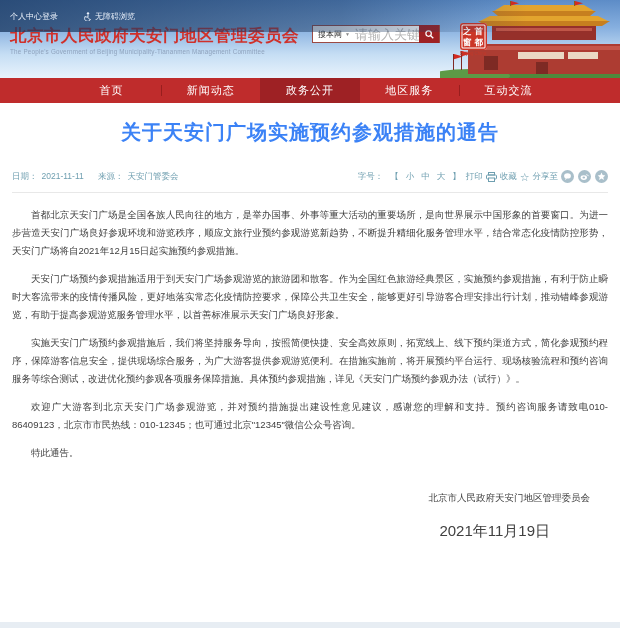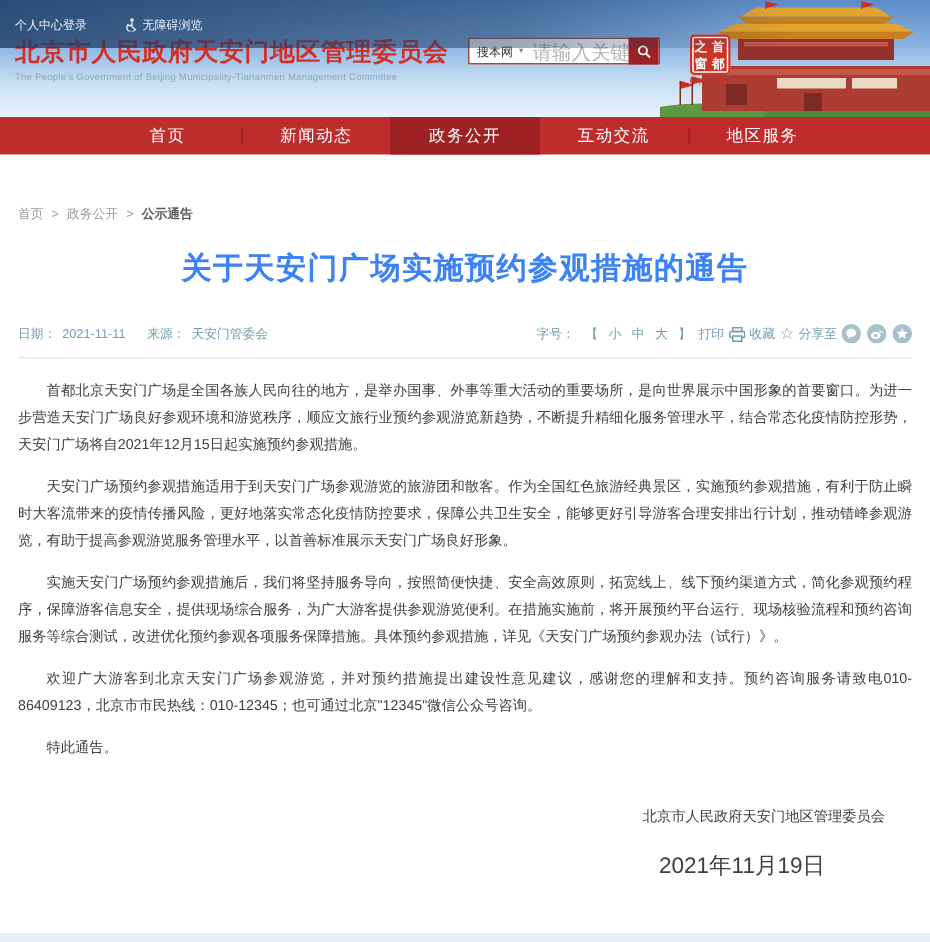--- a/index.html
+++ b/index.html
@@ -145,32 +145,25 @@
       </div>
       <div class="seal-caption">Beijing China</div>
     </div>
   </div>
 </div>
 
 <div class="nav">
   <div class="nav-item">首页</div>
   <div class="nav-item">新闻动态</div>
   <div class="nav-item active">政务公开</div>
+  <div class="nav-item">地区服务</div>
   <div class="nav-item">互动交流</div>
-  <div class="nav-item">地区服务</div>
 </div>
 
 <div class="main">
-  <div class="breadcrumb">
-    <a>首页</a>
-    <span class="sep">&gt;</span>
-    <a>政务公开</a>
-    <span class="sep">&gt;</span>
-    <span class="current">公示通告</span>
-  </div>
 
   <h1 class="article-title">关于天安门广场实施预约参观措施的通告</h1>
 
   <div class="meta-row">
     <div class="meta-left">
       <span>日期：</span><span>2021-11-11</span>
       <span style="margin-left:8px">来源：</span><span>天安门管委会</span>
     </div>
     <div class="meta-right">
       <span class="tool sizes">

